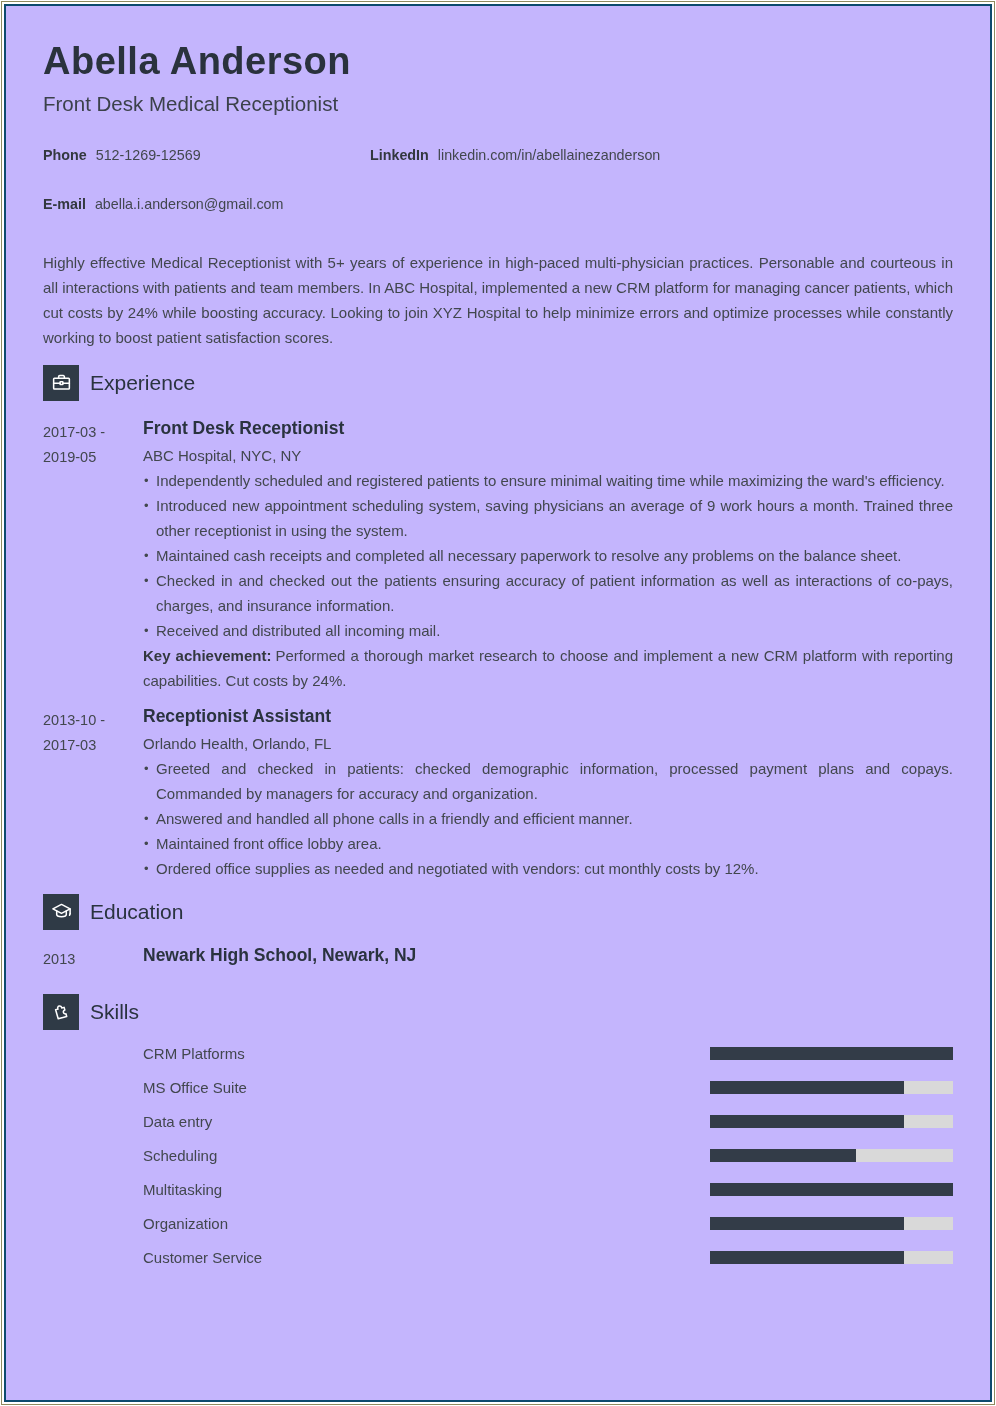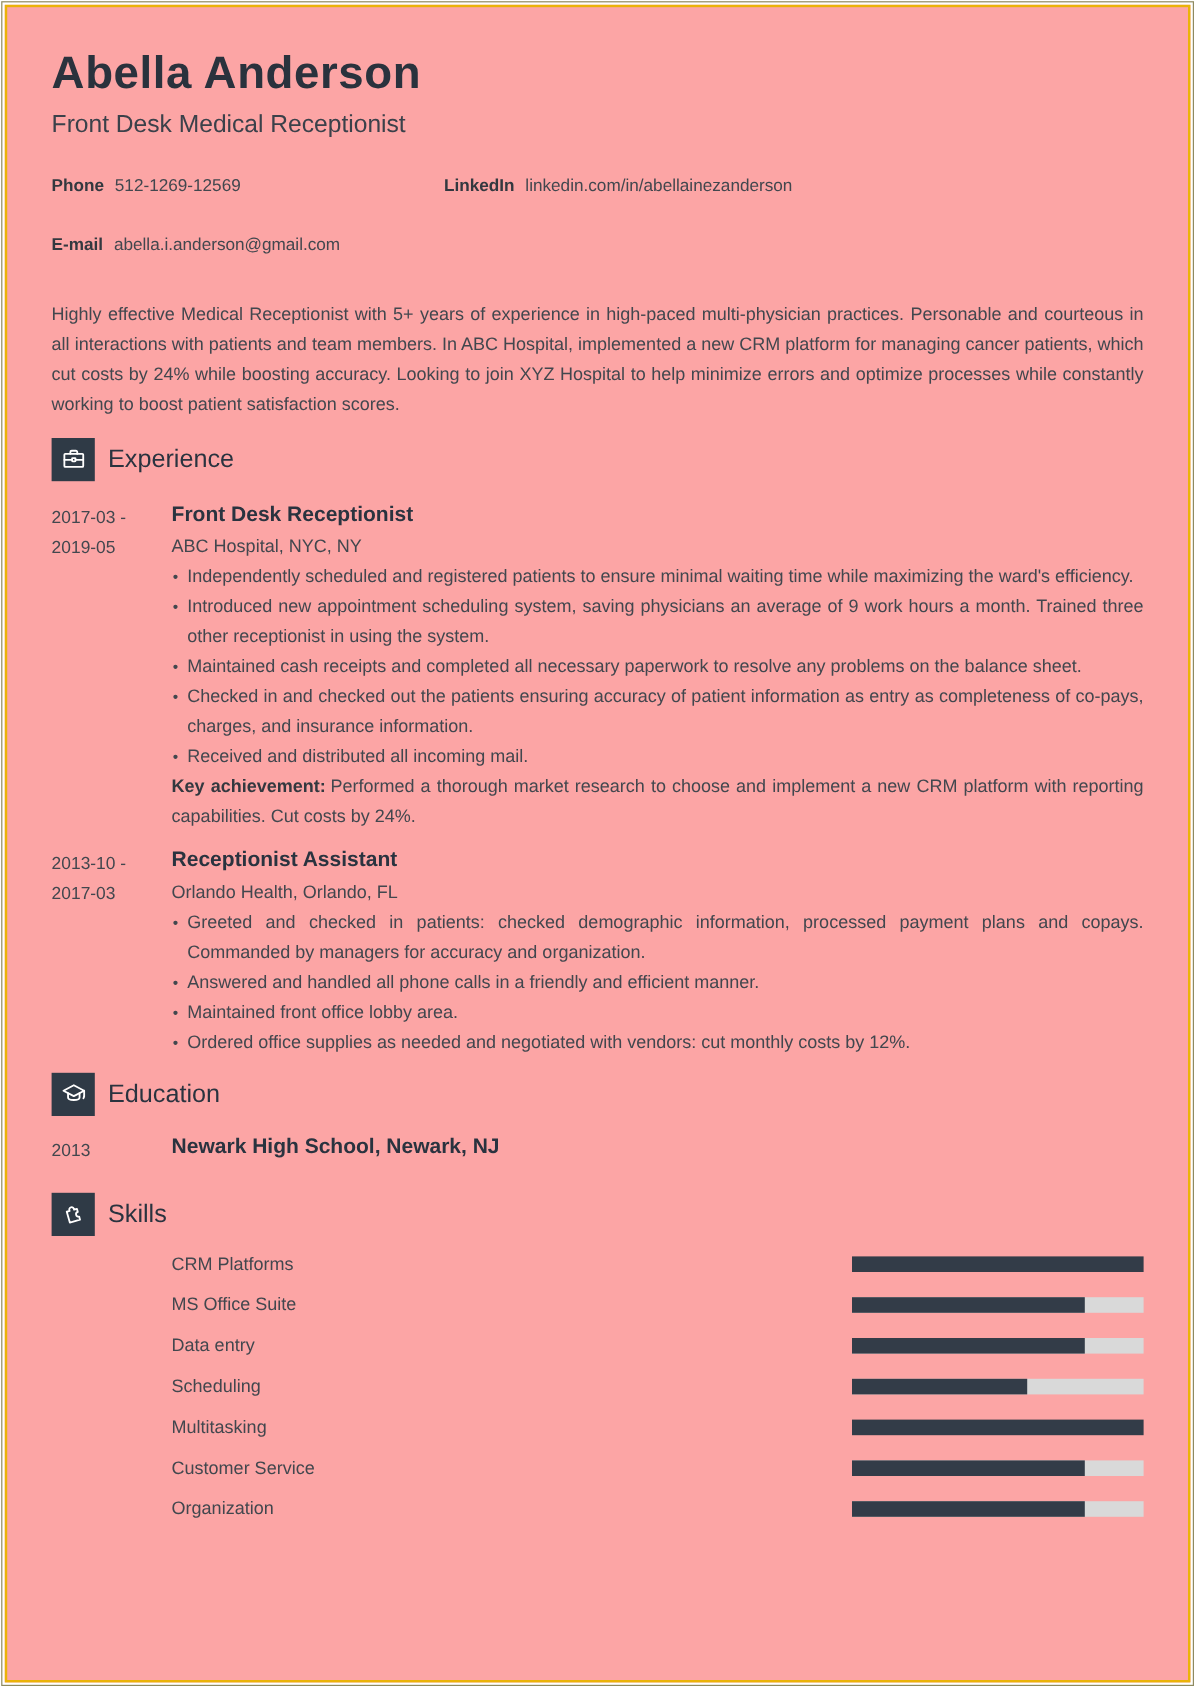--- a/index.html
+++ b/index.html
@@ -15,22 +15,22 @@
   .frame-outer {
     position: absolute;
     inset: 1px;
     border: 1px solid #8f8a5f;
     pointer-events: none;
     z-index: 2;
   }
   .page {
     position: absolute;
     inset: 4px;
-    border: 2px solid #eab308;
-    background: #fca5a5;
+    border: 2px solid #0c4a6e;
+    background: #c4b5fd;
     padding: 34px 37px 30px 37px;
     overflow: hidden;
   }
 
   
   .name {
     margin: 0;
     font-size: 38px;
     line-height: 1.12;
     font-weight: bold;
@@ -207,21 +207,21 @@
         <div>2017-03 -</div>
         <div>2019-05</div>
       </div>
       <div class="entry-body">
         <div class="entry-title">Front Desk Receptionist</div>
         <div class="company">ABC Hospital, NYC, NY</div>
         <ul class="bullets">
             <li>Independently scheduled and registered patients to ensure minimal waiting time while maximizing the ward's efficiency.</li>
             <li>Introduced new appointment scheduling system, saving physicians an average of 9 work hours a month. Trained three other receptionist in using the system.</li>
             <li>Maintained cash receipts and completed all necessary paperwork to resolve any problems on the balance sheet.</li>
-            <li>Checked in and checked out the patients ensuring accuracy of patient information as entry as completeness of co-pays, charges, and insurance information.</li>
+            <li>Checked in and checked out the patients ensuring accuracy of patient information as well as interactions of co-pays, charges, and insurance information.</li>
             <li>Received and distributed all incoming mail.</li>
           </ul>
         <p class="ka"><strong>Key achievement:</strong><span>Performed a thorough market research to choose and implement a new CRM platform with reporting capabilities. Cut costs by 24%.</span></p>
       </div>
     </article>
 
     <article class="entry job-2">
       <div class="dates">
         <div>2013-10 -</div>
         <div>2017-03</div>
@@ -309,29 +309,29 @@
   <div class="skill-row">
     <div class="skill-spacer"></div>
     <div class="skill-name">Multitasking</div>
     <div class="skill-bar">
       <div class="skill-fill" style="width: 100%;"></div>
     </div>
   </div>
 
   <div class="skill-row">
     <div class="skill-spacer"></div>
+    <div class="skill-name">Organization</div>
+    <div class="skill-bar">
+      <div class="skill-fill" style="width: 80%;"></div>
+    </div>
+  </div>
+
+  <div class="skill-row">
+    <div class="skill-spacer"></div>
     <div class="skill-name">Customer Service</div>
-    <div class="skill-bar">
-      <div class="skill-fill" style="width: 80%;"></div>
-    </div>
-  </div>
-
-  <div class="skill-row">
-    <div class="skill-spacer"></div>
-    <div class="skill-name">Organization</div>
     <div class="skill-bar">
       <div class="skill-fill" style="width: 80%;"></div>
     </div>
   </div>
 </div>
   </section>
 
 </div>
 
 </body></html>

